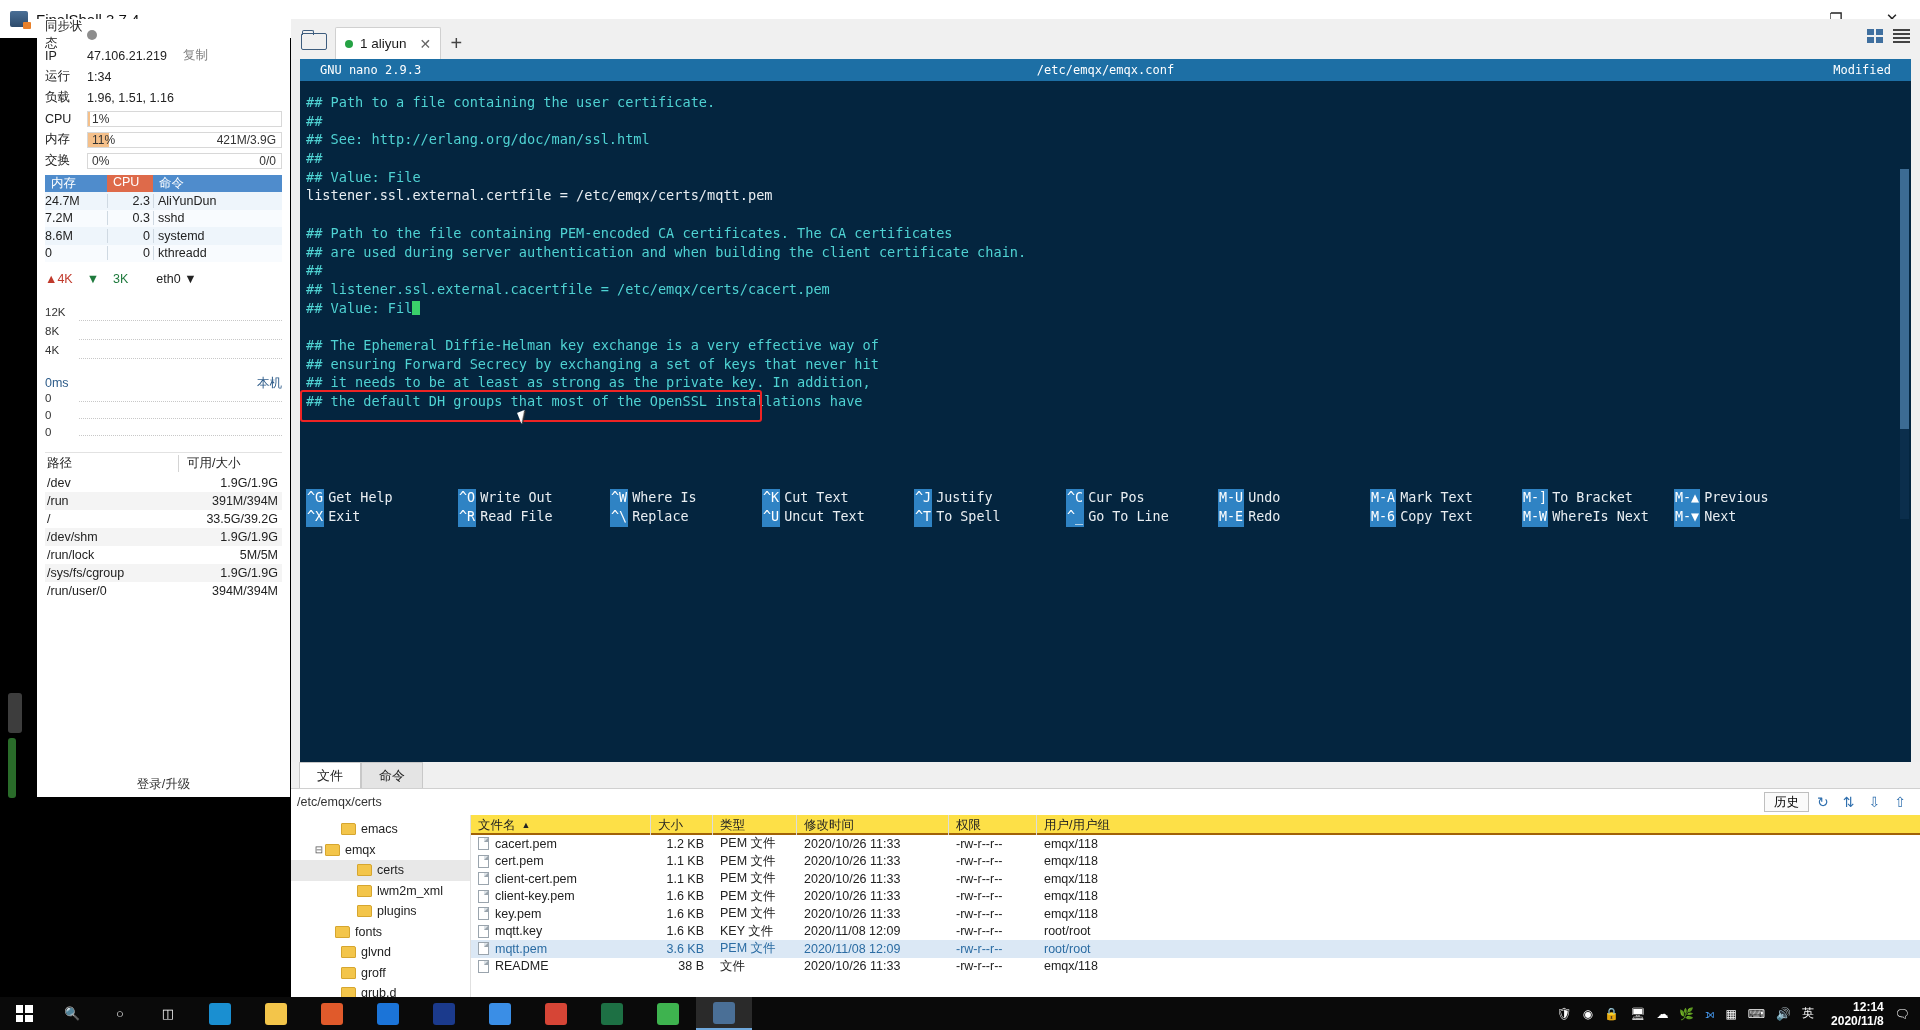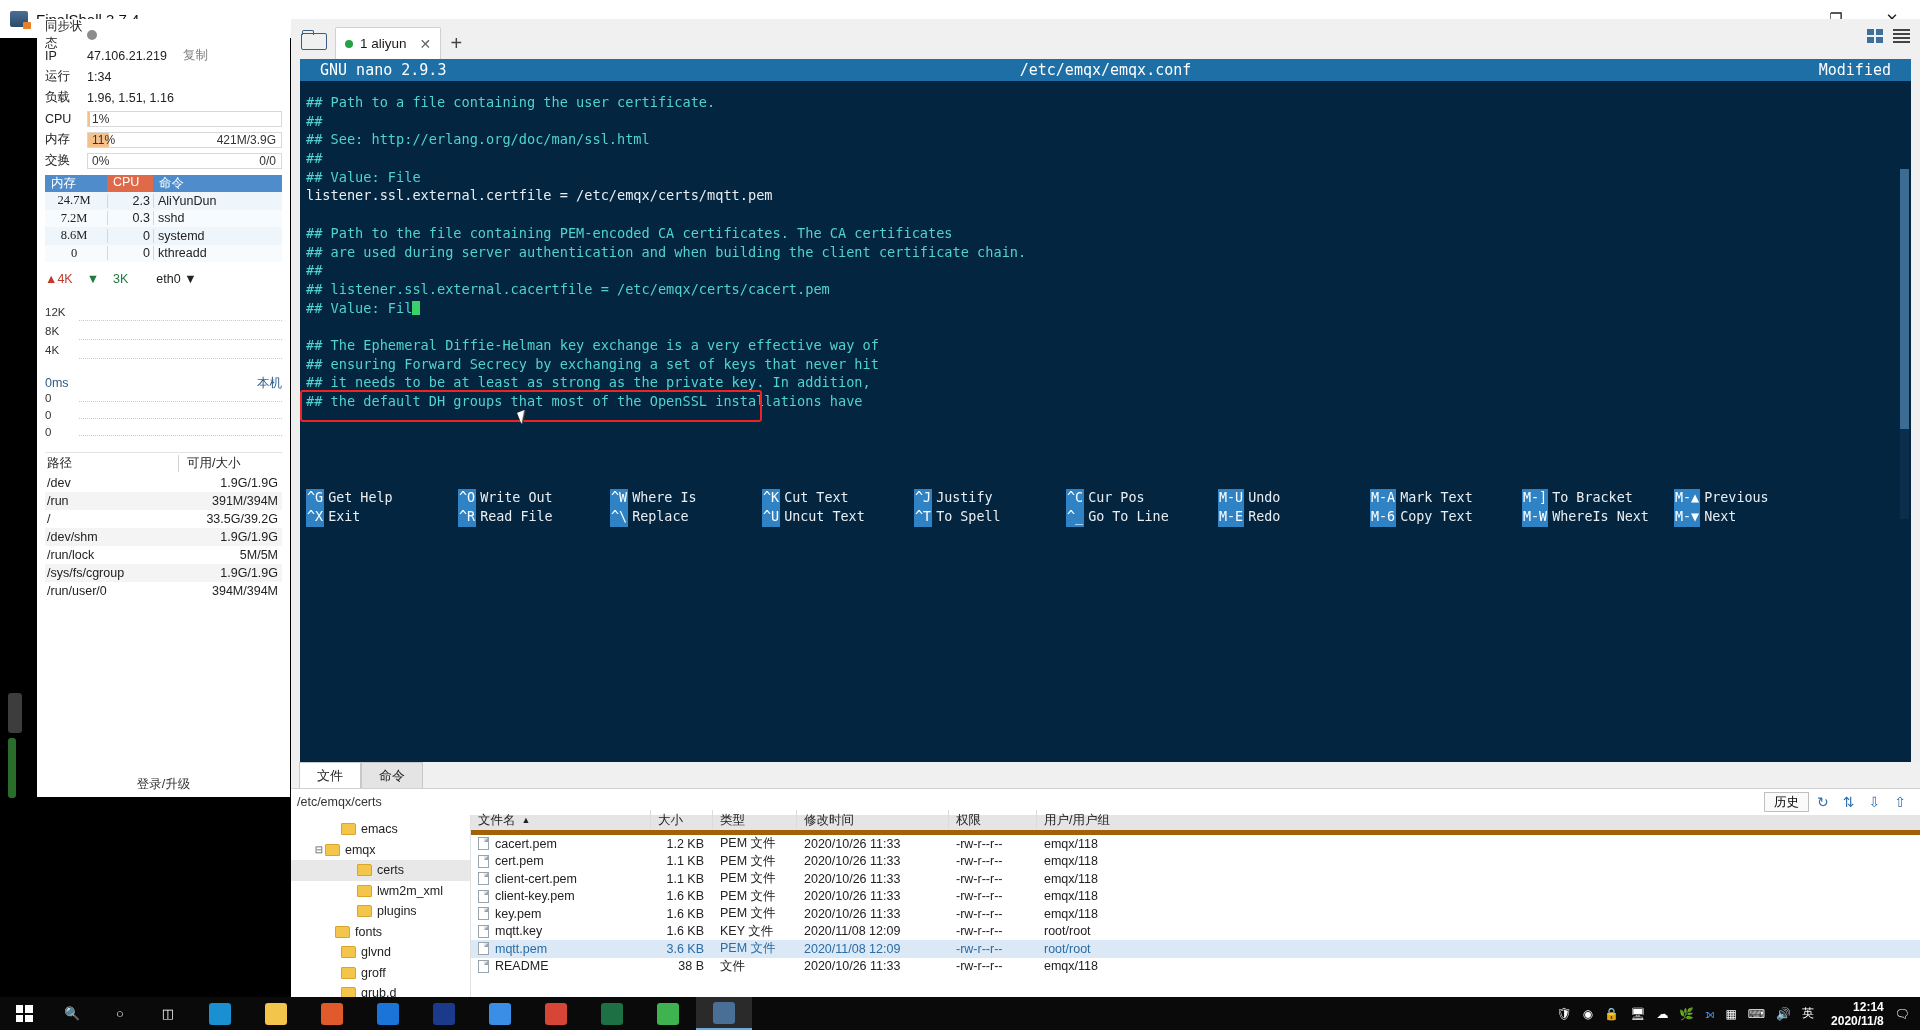--- a/index.html
+++ b/index.html
@@ -53,21 +53,21 @@
 
   
   .proc{ margin-top:5px; }
   .proc-head{ display:flex; height:17px; font-size:12.5px; color:#fff; }
   .proc-head .c1{ width:62px; background:#4f8ccc; padding-left:6px; }
   .proc-head .c2{ width:46px; background:#de6a4a; padding-left:6px; }
   .proc-head .c3{ flex:1; background:#4f8ccc; padding-left:6px; }
   .proc-row{ display:flex; height:17.5px; font-size:12.5px; align-items:center; }
   .proc-row:nth-child(odd){ background:#eef5fb; }
   .proc-row:nth-child(even){ background:#f8fbfe; }
-  .proc-row .c1{ width:62px; text-align:center; padding-right:4px;font-family:Liberation Serif, serif; }
+  .proc-row .c1{ width:62px; text-align:left; padding-right:4px; }
   .proc-row .c2{ width:46px; text-align:right; padding-right:3px; border-left:1px solid #cfd9e2;}
   .proc-row .c3{ flex:1; padding-left:4px; border-left:1px solid #cfd9e2;}
 
   
   .netbar{ display:flex; align-items:center; height:20px; margin-top:7px; font-size:12.5px;}
   .up{ color:#c0392b; } .down{ color:#1f7a3d; margin-left:14px;}
   .ethsel{ margin-left:28px; color:#222; }
   .graphwrap{ position:relative; height:62px; margin-top:17px; }
   .gax{ position:absolute; left:0; top:0; width:34px; font-size:11.5px; color:#333; }
   .gax div{ height:19px; }
@@ -120,21 +120,21 @@
   .tb-right{ position:absolute; right:10px; top:10px; display:flex; gap:10px; align-items:center;}
   .ic-grid{ width:16px;height:14px;display:grid;grid-template-columns:1fr 1fr;
             grid-template-rows:1fr 1fr;gap:2px; }
   .ic-grid span{ background:#3f6f9f; display:block; }
   .ic-lines{ width:17px;height:14px;display:flex;flex-direction:column;justify-content:space-between;}
   .ic-lines span{ height:2px;background:#444;display:block; }
 
   
   .term{ position:absolute; left:9px; right:9px; top:40px; bottom:0; background:#04253f; }
   .nanohdr{ height:22px; background:#1d6fa5; color:#ffffff;
-            font-family:"DejaVu Sans Mono", monospace; font-size:15px;
+            font-family:"DejaVu Sans Mono", monospace; font-size:12px;
             display:flex; align-items:center; position:relative; }
   .nanohdr .l{ position:absolute; left:20px; }
   .nanohdr .c{ width:100%; text-align:center; }
   .nanohdr .r{ position:absolute; right:20px; }
   .termbody{ position:relative; font-family:"DejaVu Sans Mono", monospace;
              font-size:13.6px; line-height:18.7px; padding:12px 0 0 6px; }
   .tline{ white-space:pre; height:18.7px; }
   .cm{ color:#4fd3d3; }
   .cw{ color:#e9eef2; }
   .cursor{ display:inline-block;width:8px;height:14px;background:#3ad16a;vertical-align:-2px;}
@@ -180,22 +180,22 @@
   .fp-body{ display:flex; height:182px; background:#fff; }
   .tree{ width:180px; border-right:1px solid #e0e0e0; font-size:12.5px; padding-top:4px;
          overflow:hidden;}
   .tnode{ height:20.5px; display:flex; align-items:center; padding-left:14px; white-space:nowrap;}
   .tnode .exp{ width:12px;display:inline-block;color:#555;font-size:10px;text-align:center; }
   .tnode .fi{ width:15px;height:12px;background:#f3c54a;border:1px solid #d6a62f;
               border-radius:1px 2px 1px 1px;margin-right:5px;flex:none;}
   .tnode.sel{ background:#e8e8e8; }
 
   .flist{ flex:1; }
-  .fl-head{ display:flex; height:20px; align-items:flex-end; background:#e5e5e5;
-            border-bottom:5px solid #a16207; font-size:12.5px; }
+  .fl-head{ display:flex; height:20px; align-items:flex-start; background:#fde047;
+            border-bottom:2px solid #a16207; font-size:12.5px; }
   .fl-head div{ border-right:1px solid #dcdcdc; padding-left:7px; height:20px; line-height:20px; }
   .fl-row{ display:flex; height:17.5px; align-items:center; font-size:12.5px; }
   .fl-row.sel{ background:#dbe8f5; color:#2b6ca3; }
   .fl-row > div{ padding-left:7px; overflow:hidden; white-space:nowrap; }
   .col-name{ width:180px; display:flex; align-items:center; gap:6px; }
   .col-size{ width:62px; text-align:right; padding-right:9px !important; }
   .col-type{ width:84px; }
   .col-time{ width:152px; }
   .col-perm{ width:88px; }
   .col-owner{ width:120px; }

